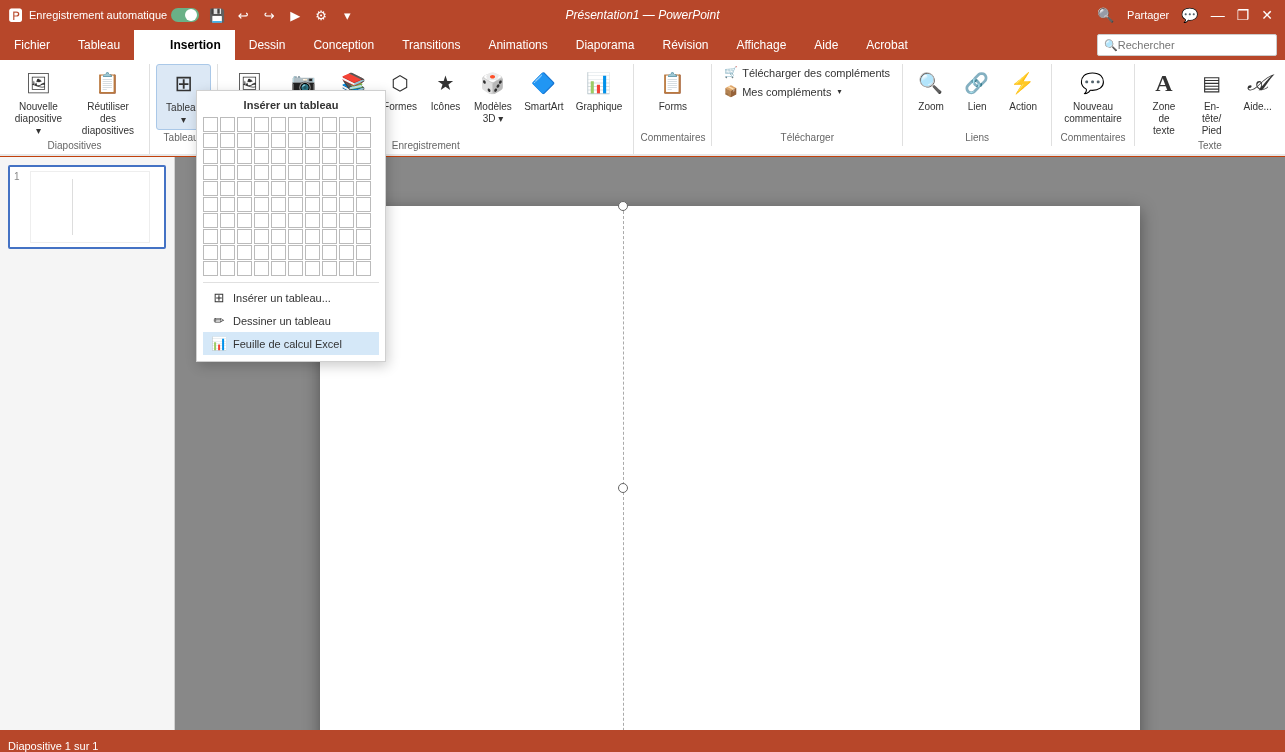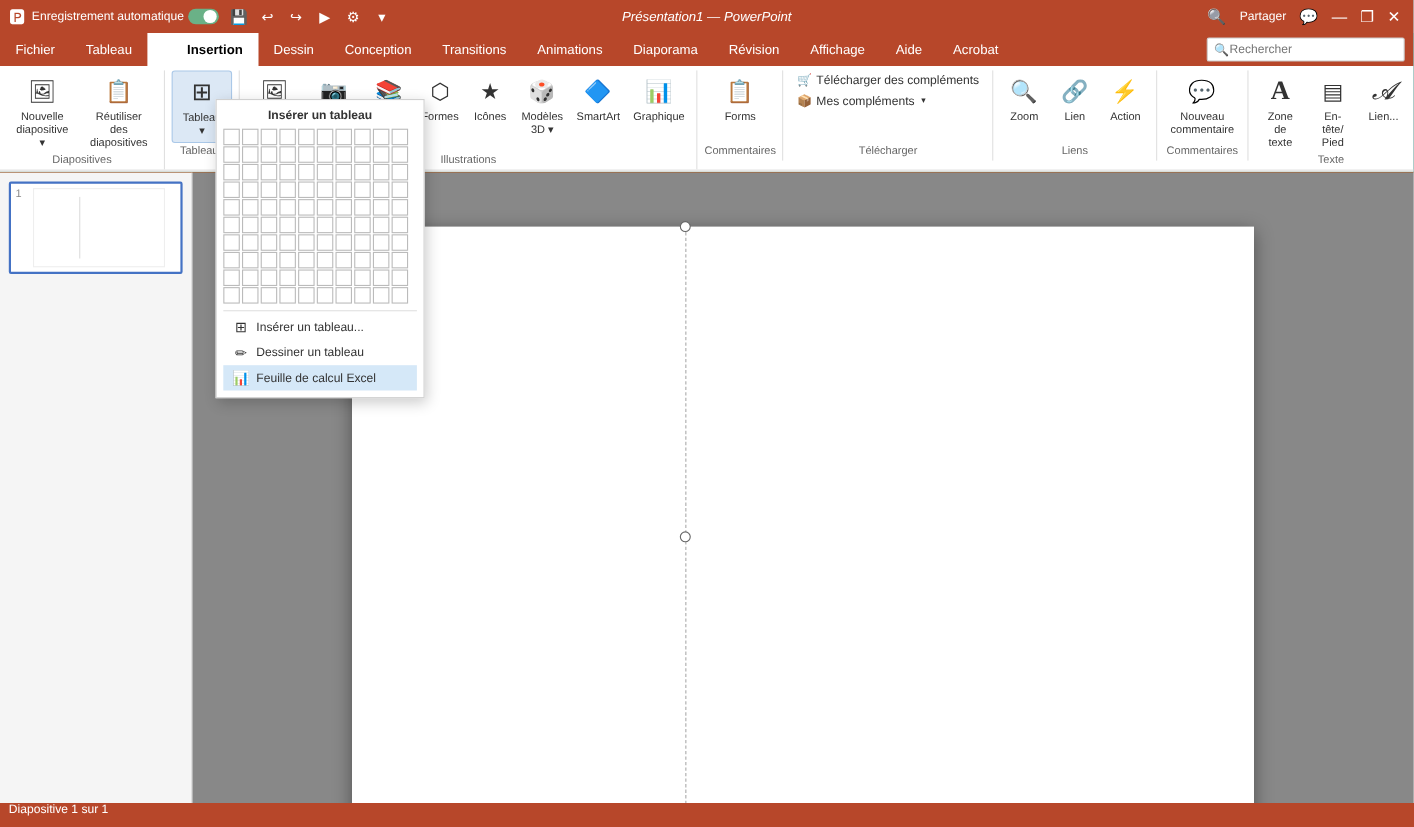--- a/index.html
+++ b/index.html
@@ -220,21 +220,21 @@
     }
     .menu-item.active { background: #d5e8f8; }
     .menu-item-icon { font-size: 13px; width: 16px; text-align: center; }
 
     
     .status-bar {
       position: fixed;
       bottom: 0; left: 0; right: 0;
       height: 22px;
       background: #b7472a;
-      display: flex; align-items: flex-start;
+      display: flex; align-items: flex-end;
       padding: 0 8px;
       color: white;
       font-size: 11px;
       z-index: 50;
     }
   </style>
 </head>
 <body>
 
 <div class="title-bar">
@@ -347,21 +347,21 @@
         </div>
         <div class="ribbon-btn">
           <div class="ribbon-btn-icon">🔷</div>
           <div class="ribbon-btn-label">SmartArt</div>
         </div>
         <div class="ribbon-btn">
           <div class="ribbon-btn-icon">📊</div>
           <div class="ribbon-btn-label">Graphique</div>
         </div>
       </div>
-      <div class="ribbon-group-label">Illustrations</div>
+      <div class="ribbon-group-label">Enregistrement</div>
     </div>
 
     <div class="ribbon-group">
       <div class="ribbon-group-items">
         <div class="ribbon-btn">
           <div class="ribbon-btn-icon">📋</div>
           <div class="ribbon-btn-label">Forms</div>
         </div>
       </div>
       <div class="ribbon-group-label">Commentaires</div>
@@ -415,21 +415,21 @@
         <div class="ribbon-btn">
           <div class="ribbon-btn-icon" style="font-size:24px; font-weight:bold; font-family: serif;">A</div>
           <div class="ribbon-btn-label">Zone<br>de texte</div>
         </div>
         <div class="ribbon-btn">
           <div class="ribbon-btn-icon">▤</div>
           <div class="ribbon-btn-label">En-tête/<br>Pied</div>
         </div>
         <div class="ribbon-btn">
           <div class="ribbon-btn-icon" style="font-style:italic; font-size:22px;">𝓐</div>
-          <div class="ribbon-btn-label">Lien...</div>
+          <div class="ribbon-btn-label">Aide...</div>
         </div>
       </div>
       <div class="ribbon-group-label">Texte</div>
     </div>
 
   </div>
 </div>
 
 <div class="main-area">
 

